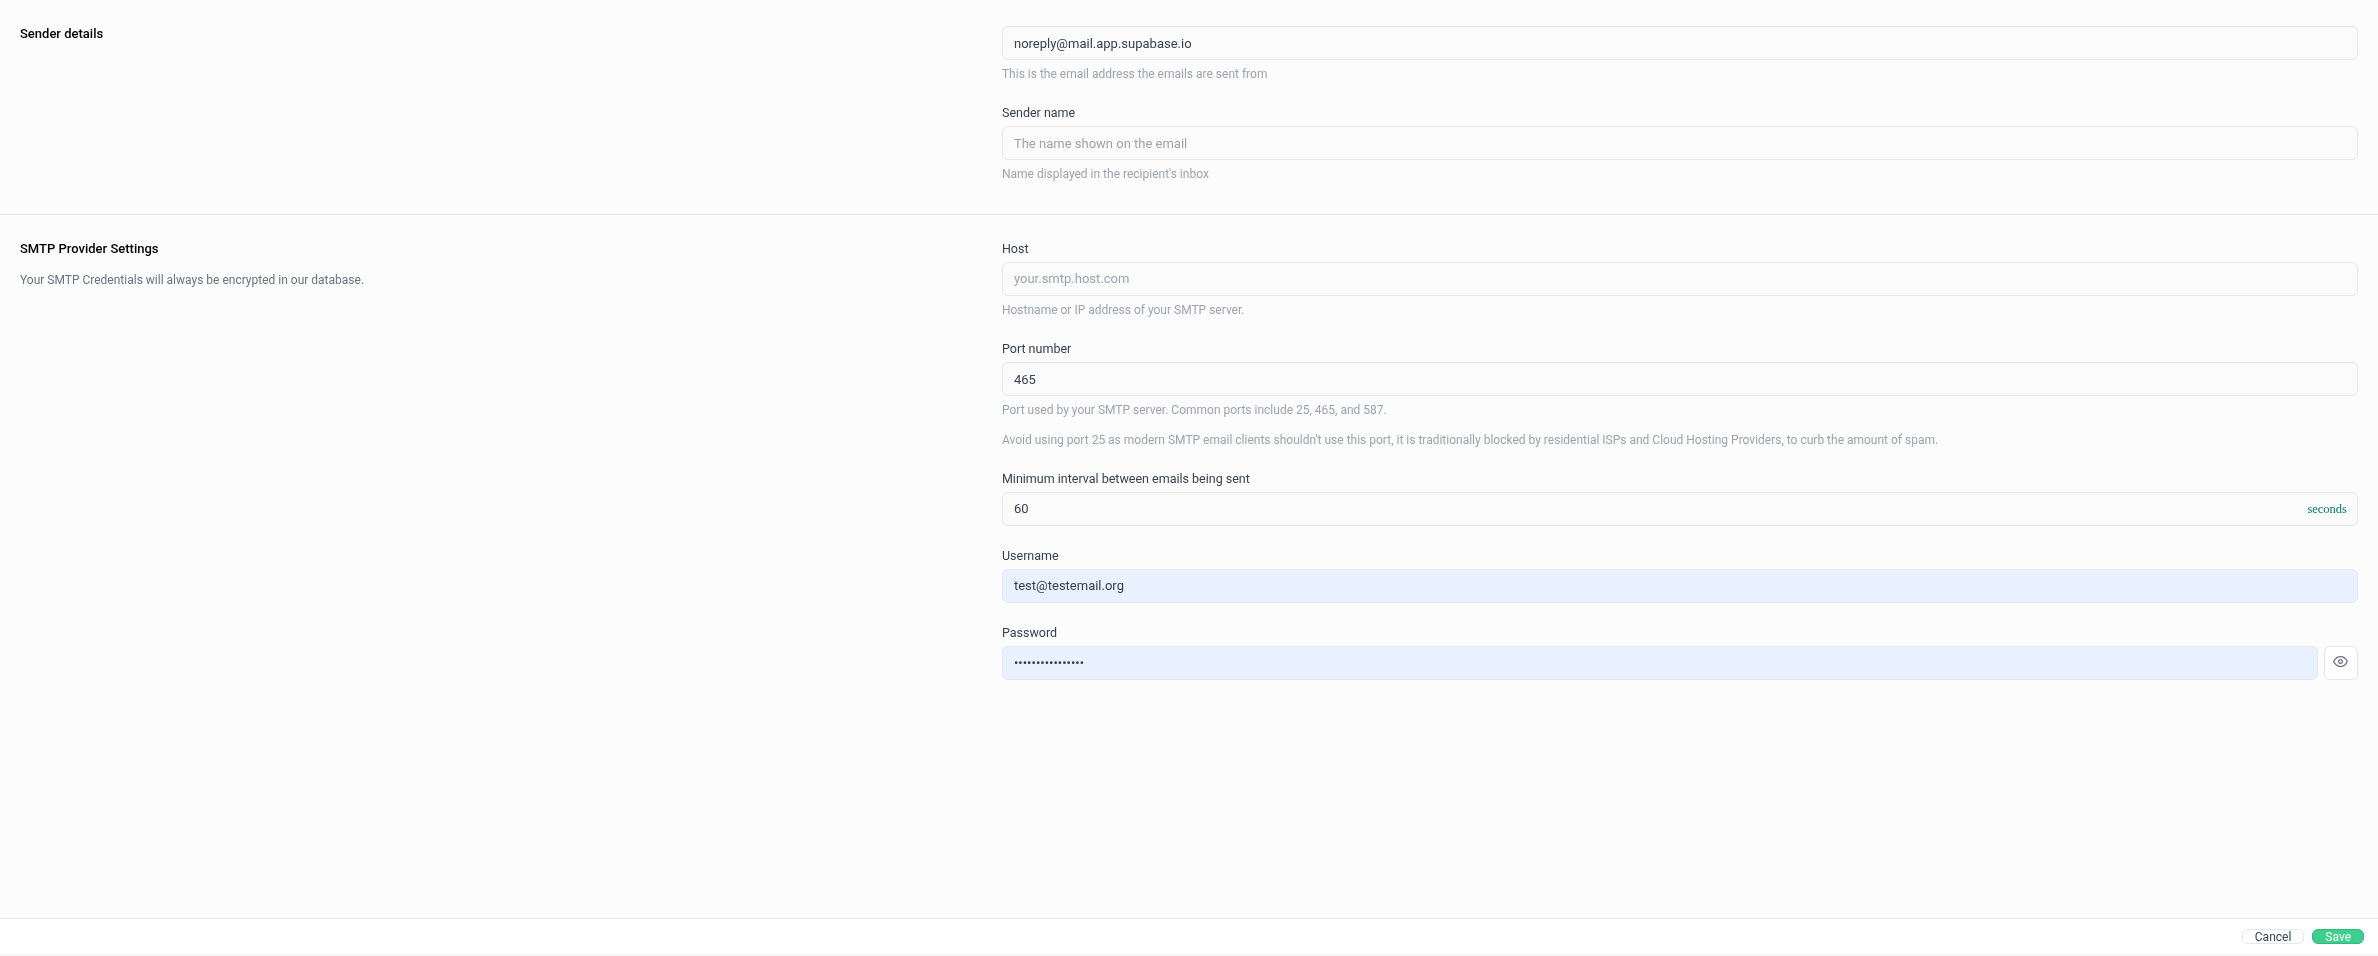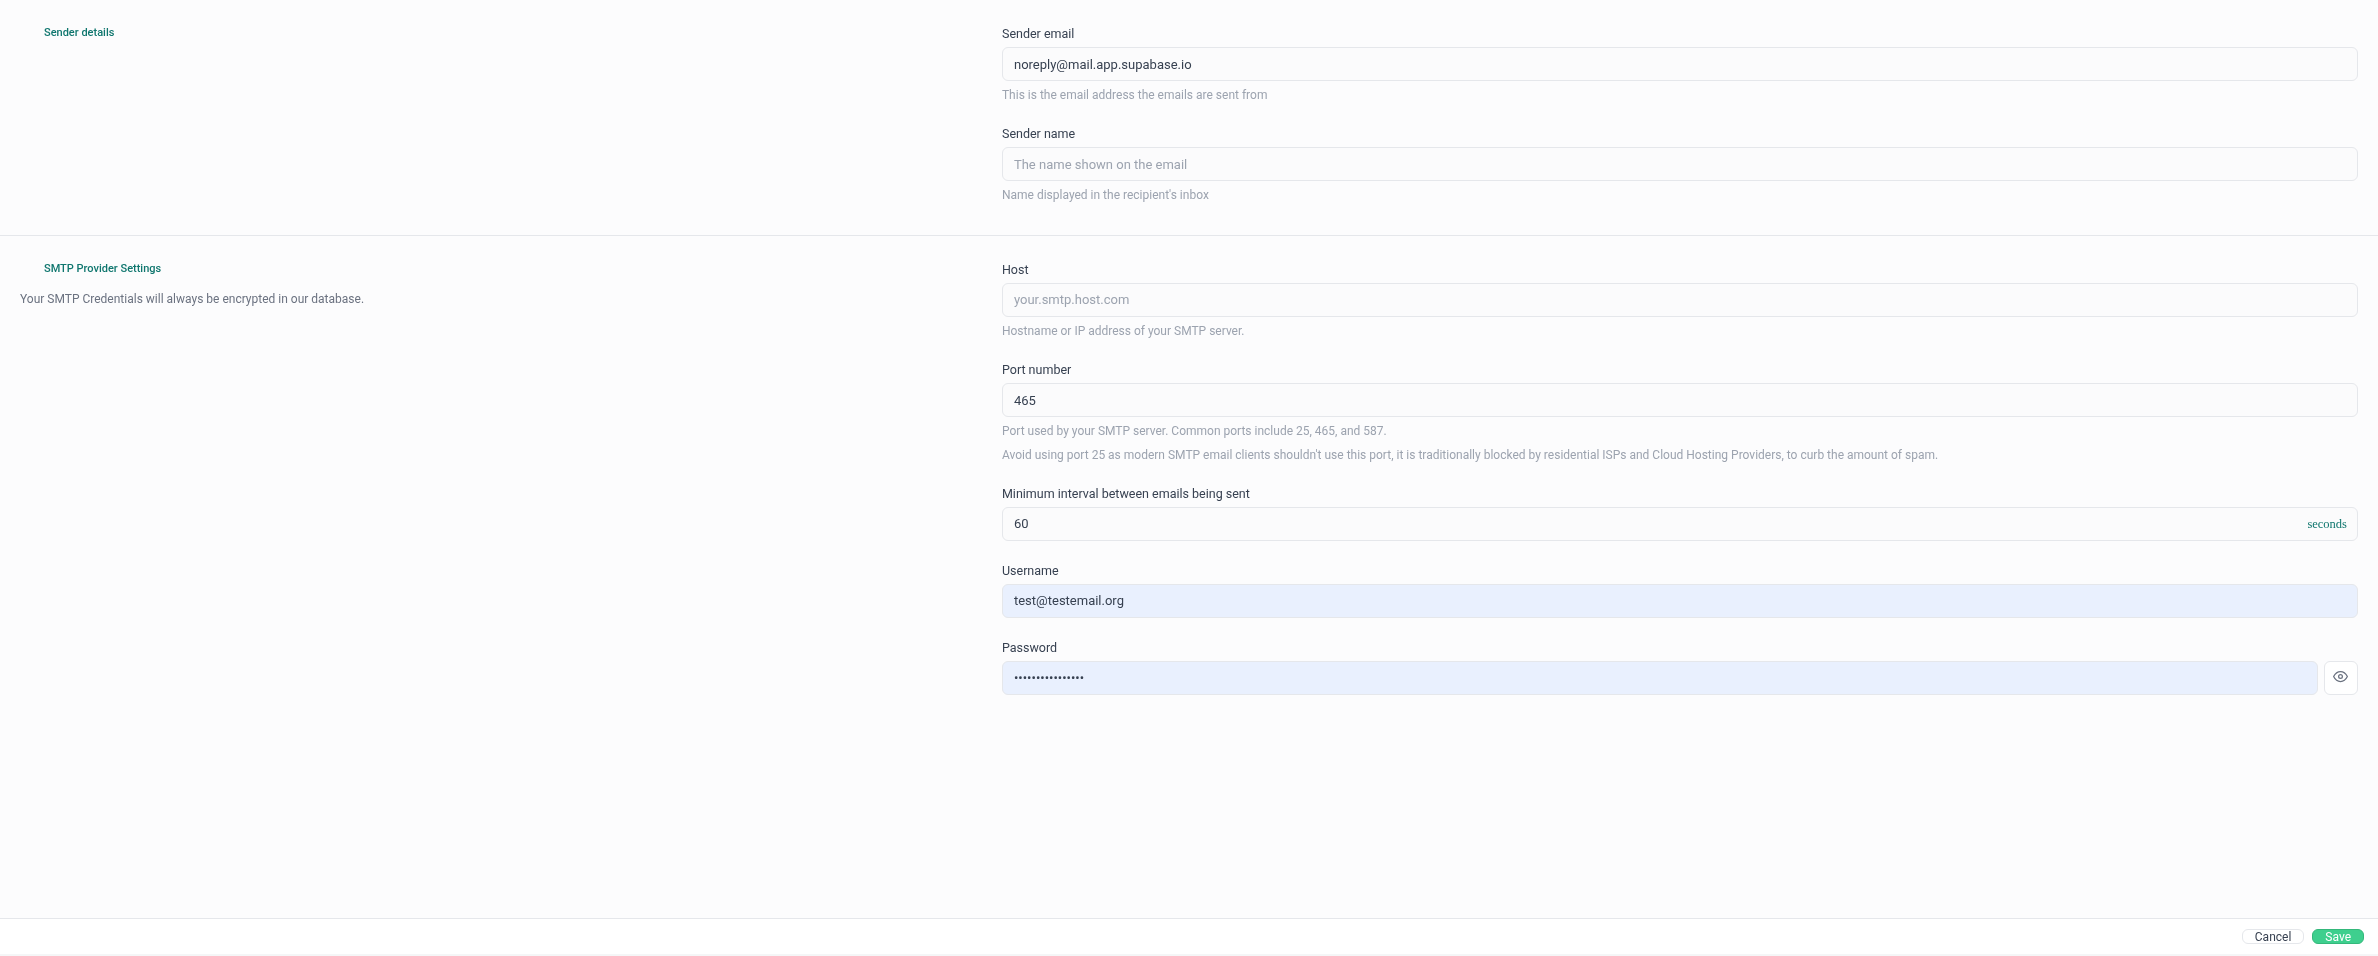--- a/index.html
+++ b/index.html
@@ -28,24 +28,23 @@
     width: 42%;
     padding-right: 30px;
   }
   .section-right {
     width: 58%;
     display: flex;
     flex-direction: column;
     gap: 22px;
   }
   .section-title {
-    font-size: 11px;
+    font-size: 13px;
     font-weight: 500;
-    color: #0f766e;
-    margin-left: 24px;
+    color: #000000;
   }
   .section-sub {
     font-size: 12px;
     color: #6b7280;
     margin-top: 17px;
   }
   .field { display: flex; flex-direction: column; }
   .field-label {
     font-size: 12.5px;
     color: #374151;
@@ -134,21 +133,20 @@
 <div class="page">
   <div class="content">
 
     <div class="section">
       <div class="section-left">
         <div class="section-title">Sender details</div>
       </div>
       <div class="section-right">
 
         <div class="field">
-          <label class="field-label">Sender email</label>
           <input class="input" type="text" value="noreply@mail.app.supabase.io" style="">
           <div class="help">This is the email address the emails are sent from</div>
         </div>
 
         <div class="field">
           <label class="field-label">Sender name</label>
           <input class="input" type="text" placeholder="The name shown on the email" style="">
           <div class="help">Name displayed in the recipient's inbox</div>
         </div>
 
@@ -165,21 +163,21 @@
         <div class="field">
           <label class="field-label">Host</label>
           <input class="input" type="text" placeholder="your.smtp.host.com" style="">
           <div class="help">Hostname or IP address of your SMTP server.</div>
         </div>
 
         <div class="field">
           <label class="field-label">Port number</label>
           <input class="input" type="text" value="465" style="">
           <div class="help">Port used by your SMTP server. Common ports include 25, 465, and 587.</div>
-          <div class="help" style="margin-top:6px;">Avoid using port 25 as modern SMTP email clients shouldn't use this port, it is traditionally blocked by residential ISPs and Cloud Hosting Providers, to curb the amount of spam.</div>
+          <div class="help" style="margin-top:12px;">Avoid using port 25 as modern SMTP email clients shouldn't use this port, it is traditionally blocked by residential ISPs and Cloud Hosting Providers, to curb the amount of spam.</div>
         </div>
 
         <div class="field">
           <label class="field-label">Minimum interval between emails being sent</label>
           <div class="input-wrap">
             <input class="input with-suffix" type="text" value="60" style="">
             <span class="suffix">seconds</span>
           </div>
         </div>
 

